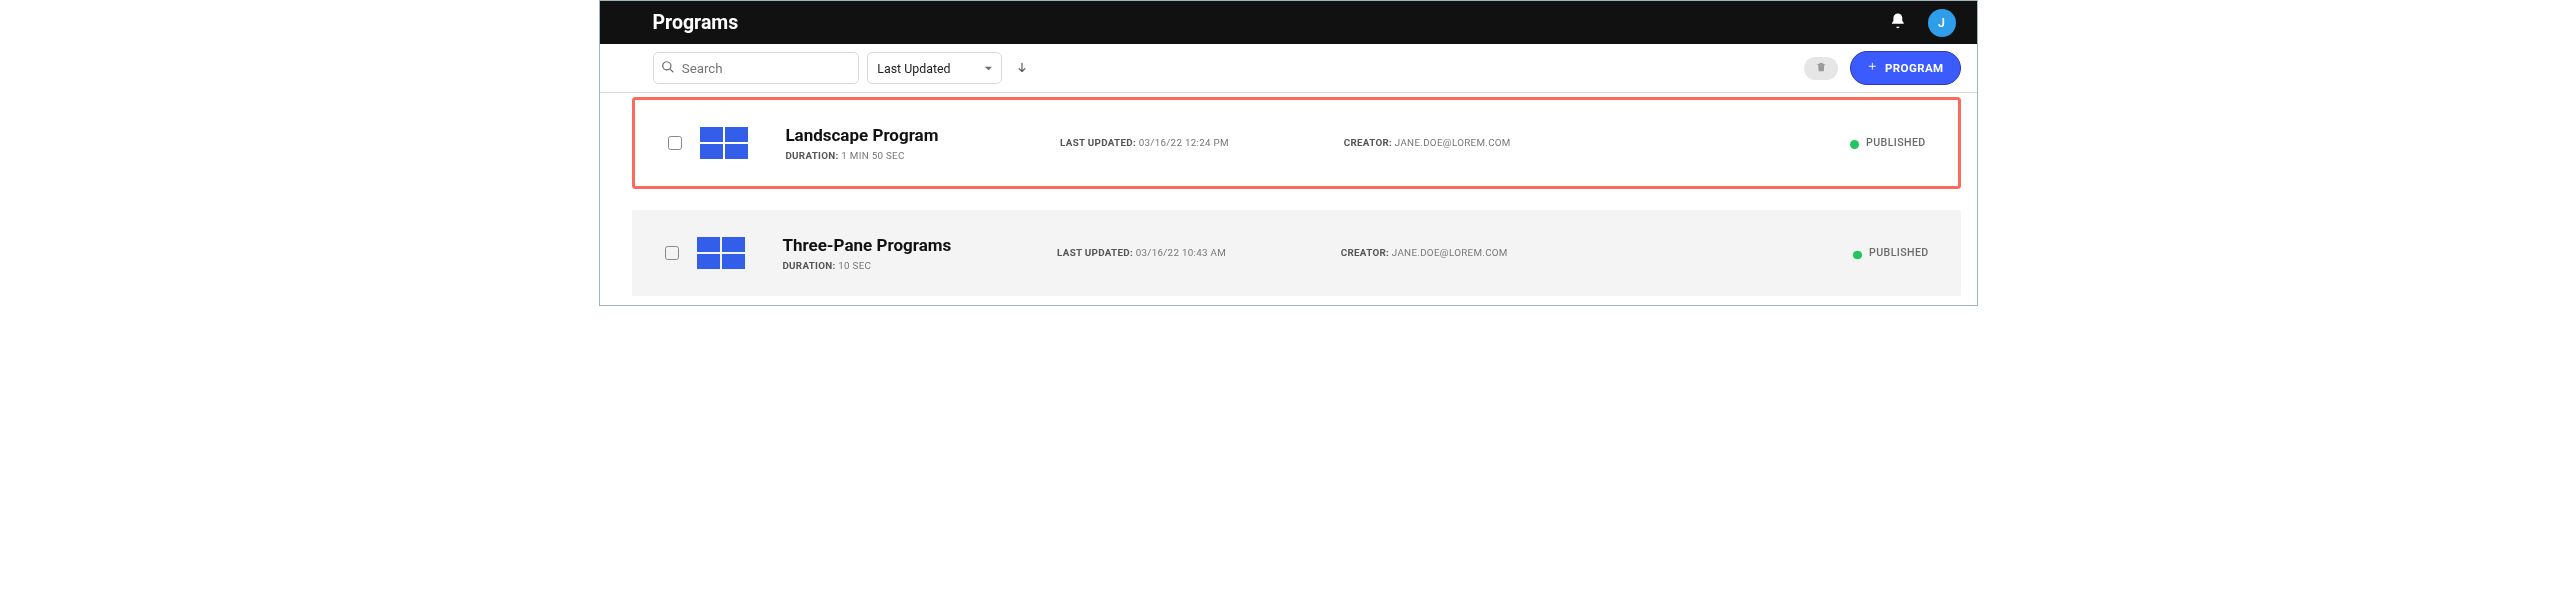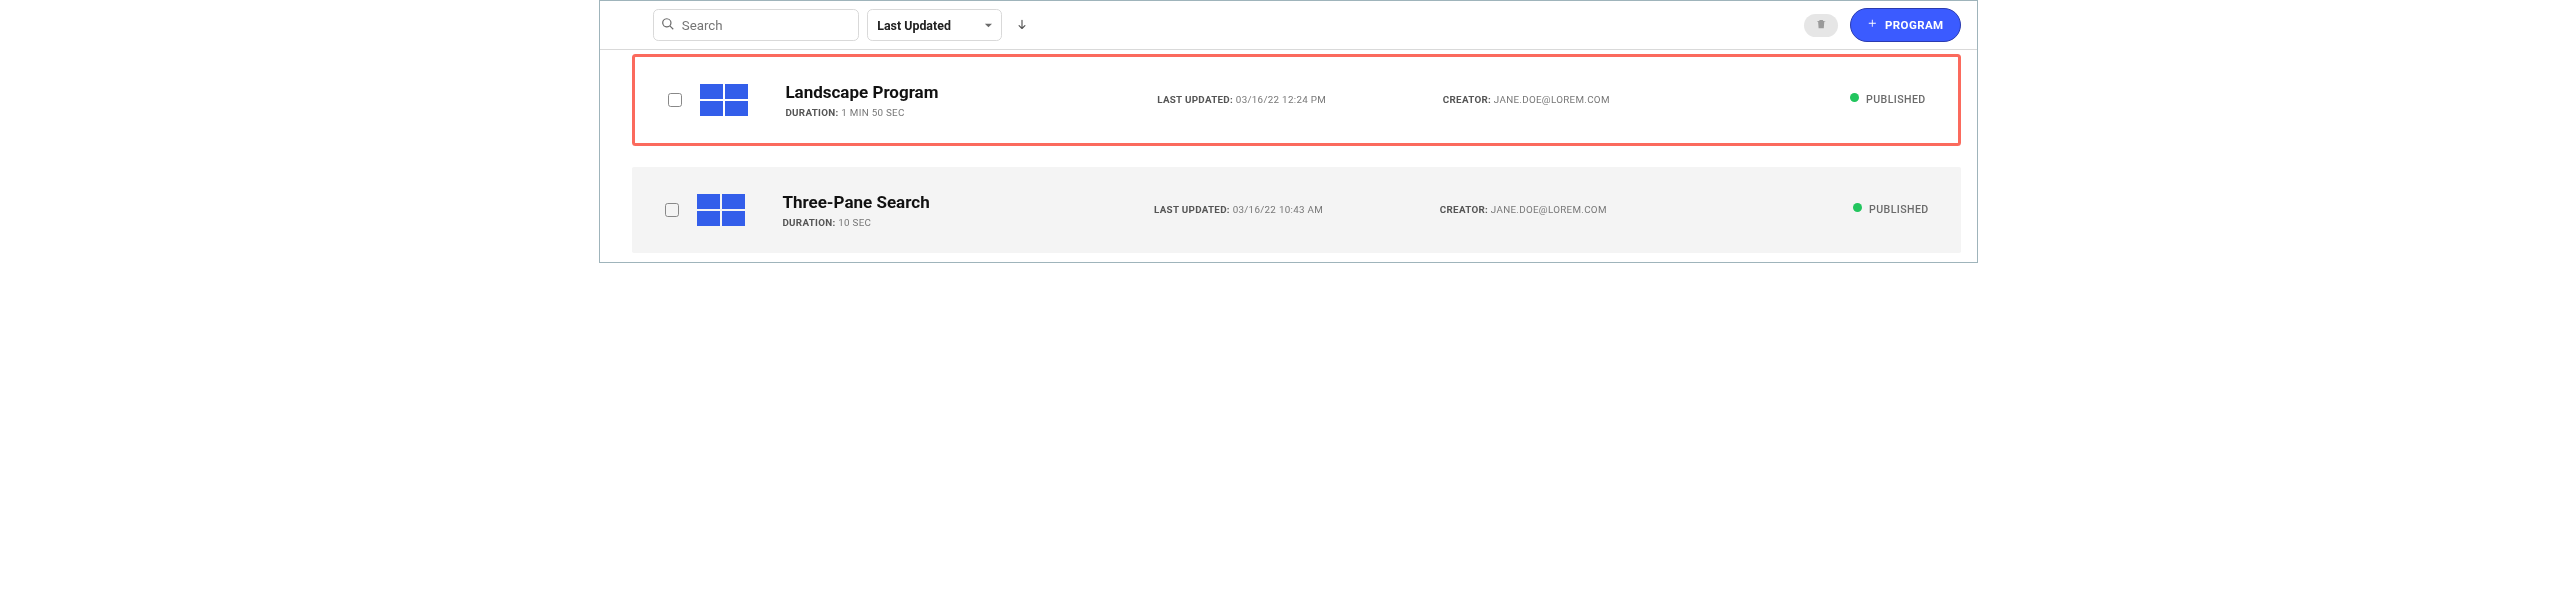--- a/index.html
+++ b/index.html
@@ -64,21 +64,21 @@
     font-size: 13.3px; color: #333; background: transparent;
   }
   .search .clear svg { width: 12.4px; height: 12.4px; fill: #6b6b6b; }
   .sort {
     display: flex; align-items: center; justify-content: space-between;
     border: 0.9px solid var(--border);
     border-radius: 5.3px;
     height: 32px; width: 135px;
     padding: 0 8.9px;
     background: #fff;
-    font-size: 12.4px; font-weight: 700; color: #222;
+    font-size: 12.4px; font-weight: 400; color: #222;
     cursor: pointer;
   }
   .sort svg { width: 8.9px; height: 8.9px; fill: #6b6b6b; }
   .sort-dir {
     width: 21px; height: 21px;
     display: flex; align-items: center; justify-content: center;
     cursor: pointer;
   }
   .sort-dir svg { width: 14px; height: 14px; fill: #555; }
   .toolbar-right { display: flex; align-items: center; gap: 12.4px; }
@@ -127,39 +127,52 @@
     grid-template-columns: 1fr 1fr;
     grid-template-rows: 1fr 1fr;
     gap: 1.8px;
     flex-shrink: 0;
   }
   .thumb div { background: #335eea; }
   .info { flex: 0 0 257px; min-width: 248px; display: flex; flex-direction: column; gap: 5.3px; margin-left: 20px; }
   .program-name { font-size: 17px; font-weight: 700; color: #111; }
   .meta { font-size: 9.8px; letter-spacing: 0.3px; color: #777; text-transform: uppercase; }
   .meta .label { font-weight: 700; color: #555; }
-  .col { flex: 0 0 266px; text-align: right; }
+  .col { flex: 0 0 266px; }
   .spacer { flex: 1; }
   .status {
-    display: flex; align-items: flex-start; gap: 7px;
+    display: flex; align-items: flex-end; gap: 7px;
     font-size: 10.6px; letter-spacing: 0.4px;
     color: #6b6b6b; font-weight: 500;
     margin-right: 23px;
   }
   .status-dot {
     width: 8.9px; height: 8.9px; border-radius: 50%;
     background: var(--green);
   }
   .gap { height: 21px; }
 </style>
 </head>
 <body>
 
 <div class="frame">
 
+  <div class="topbar">
+    <div class="topbar-title">Programs</div>
+    <div class="topbar-right">
+      <span class="bell-icon">
+        <svg viewBox="0 0 24 24">
+            <path d="M12 2a6 6 0 0 0-6 6v4l-2 3v1h16v-1l-2-3V8a6 6 0 0 0-6-6zm0 20a2.5 2.5 0 0 0 2.45-2h-4.9A2.5 2.5 0 0 0 12 22z"></path>
+          </svg>
+      </span>
+      <div class="avatar">
+        <span>J</span>
+      </div>
+    </div>
+  </div>
 
   <div class="toolbar">
     <div class="toolbar-left">
       <div class="search">
         <span>
           <svg viewBox="0 0 24 24">
               <path d="M10 2a8 8 0 1 0 4.9 14.3l5.4 5.4 1.4-1.4-5.4-5.4A8 8 0 0 0 10 2zm0 2a6 6 0 1 1 0 12 6 6 0 0 1 0-12z"></path>
             </svg>
         </span>
         <input type="text" placeholder="Search" style="">
@@ -242,21 +255,21 @@
 
     <div class="row plain">
       <div class="checkbox"></div>
       <div class="thumb">
         <div></div>
           <div></div>
           <div></div>
           <div></div>
       </div>
       <div class="info">
-        <div class="program-name">Three-Pane Search</div>
+        <div class="program-name">Three-Pane Programs</div>
         <div class="meta">
           <span class="label">DURATION:</span>
           <span>10 SEC</span>
         </div>
       </div>
       <div class="col">
         <div class="meta">
           <span class="label">LAST UPDATED:</span>
           <span>03/16/22 10:43 AM</span>
         </div>

